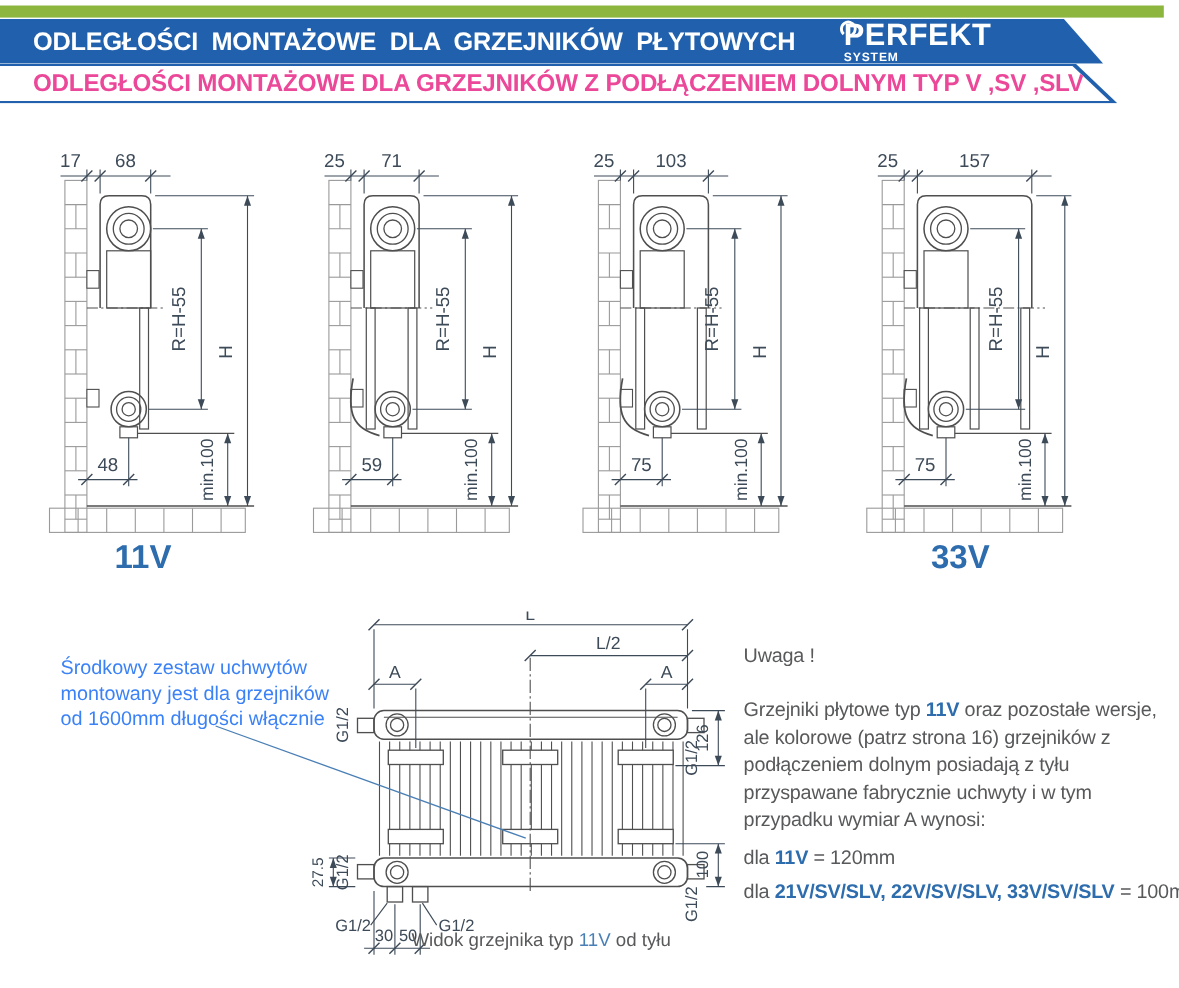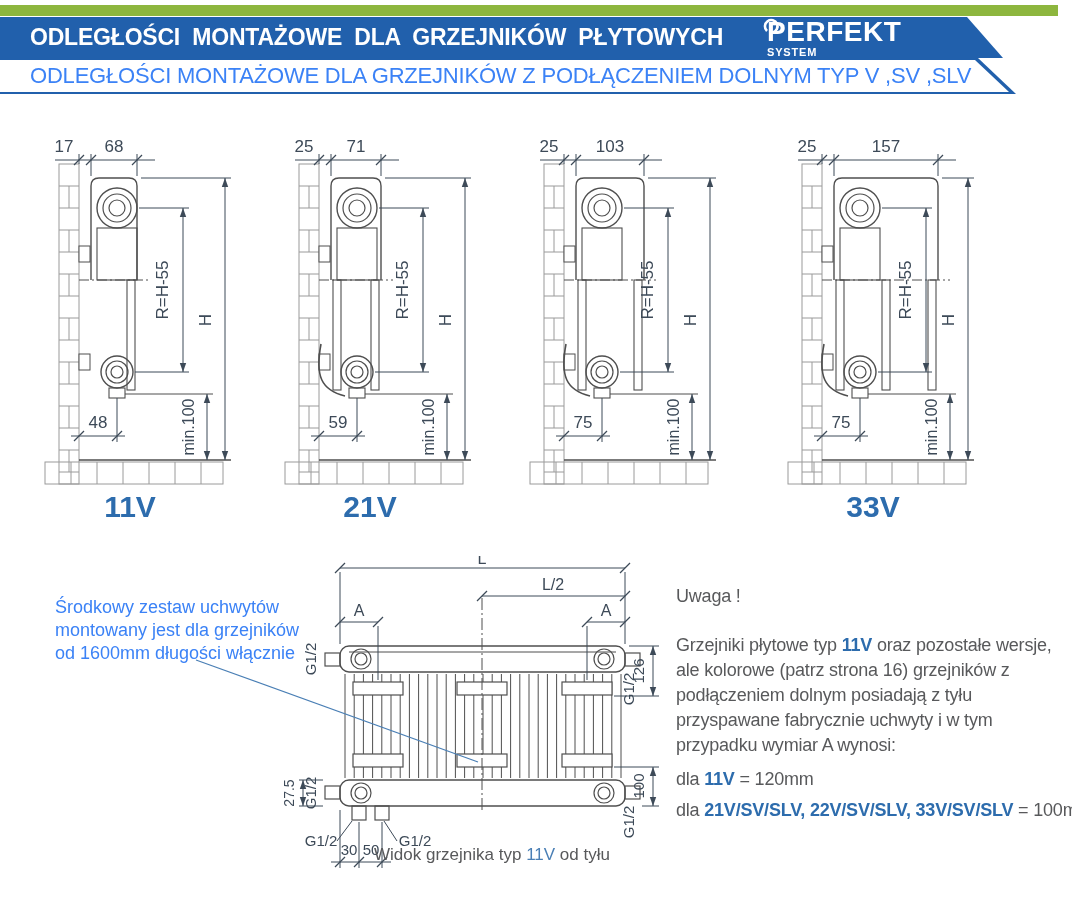--- a/index.html
+++ b/index.html
@@ -15,21 +15,21 @@
   .logo{display:flex;align-items:baseline;margin-left:34px;flex-direction:column;}
   .logo-main{font-size:28px;font-weight:800;line-height:1;letter-spacing:0.5px;}
   .hook-wrap{position:relative;display:inline-block;width:0;height:0;}
   .hook-wrap svg{position:absolute;left:-5px;top:-29px;}
   .logo-sub{font-size:11px;font-weight:700;letter-spacing:0.8px;margin-left:10px;}
   .banner-sub-outer{position:absolute;left:0;top:58px;width:1016px;height:36px;background:#2160AC;
                     clip-path:polygon(0 0,978px 0,1016px 36px,0 36px);}
   .banner-sub-inner{position:absolute;left:0;top:2px;width:1010px;height:32px;background:#fff;
                     clip-path:polygon(0 0,975px 0,1009px 32px,0 32px);
                     display:flex;align-items:center;padding-left:30px;box-sizing:border-box;}
-  .banner-sub-inner span{font-size:22px;font-weight:400;color:#3b82f6;letter-spacing:-0.2px;white-space:nowrap;}
+  .banner-sub-inner span{font-size:22px;font-weight:700;color:#ec4899;letter-spacing:-0.2px;white-space:nowrap;}
 
   
   #diagrams{position:absolute;left:0;top:130px;}
   #rearview{position:absolute;left:0;top:556px;}
   .type-label{position:absolute;top:490px;width:140px;text-align:center;
               font-size:30px;font-weight:700;color:#2D6CAD;}
 
   
   .note-left{position:absolute;left:55px;top:596px;width:262px;
              font-size:18px;line-height:23px;color:#3b82f6;}
@@ -372,21 +372,20 @@
         <line x1="97" y1="311" x2="107" y2="301" stroke="#3D4A58" stroke-width="1.3" fill="none"></line>
         <text x="83" y="298" fill="#3D4A58" font-size="17" text-anchor="middle" font-family="&quot;Liberation Sans&quot;,sans-serif" font-weight="400">75</text>
         <line x1="192" y1="264" x2="192" y2="330" stroke="#3D4A58" stroke-width="1" fill="none"></line>
         <polygon points="192,264 188.8,273 195.2,273" fill="#3D4A58"></polygon>
         <polygon points="192,330 188.8,321 195.2,321" fill="#3D4A58"></polygon>
         <text x="179" y="297" fill="#3D4A58" font-size="16" text-anchor="middle" font-family="&quot;Liberation Sans&quot;,sans-serif" font-weight="400" transform="rotate(-90 179 297)">min.100</text>
       </g>
     </svg>
 
   <div class="type-label" style="left:60px">11V</div>
-  <div class="type-label" style="left:300px">21V</div>
   <div class="type-label" style="left:803px">33V</div>
 
   <div class="note-left">Środkowy zestaw uchwytów montowany jest dla grzejników od 1600mm długości włącznie</div>
 
   <svg id="rearview" width="1072" height="340">
       <g transform="translate(285,2)">
         <rect x="55" y="88" width="285" height="26" rx="9" stroke="#4F4F4F" stroke-width="1.4" fill="none"></rect>
         <line x1="64" y1="94" x2="331" y2="94" stroke="#4F4F4F" stroke-width="1" fill="none"></line>
         <circle cx="76" cy="101" r="10" stroke="#4F4F4F" stroke-width="1.2" fill="none"></circle>
         <circle cx="76" cy="101" r="6" stroke="#4F4F4F" stroke-width="1.2" fill="none"></circle>

